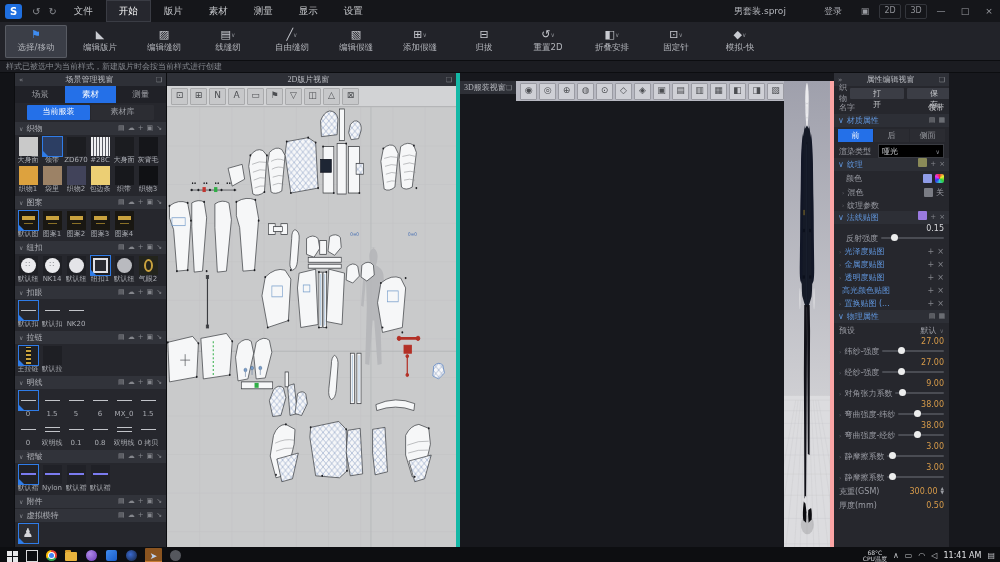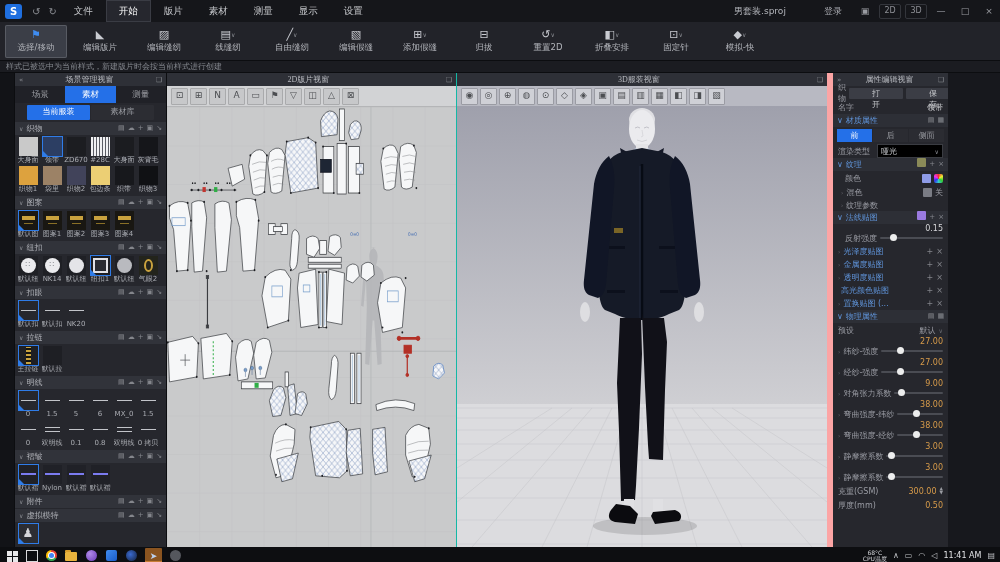--- a/index.html
+++ b/index.html
@@ -70,26 +70,26 @@
       background:repeating-linear-gradient(0deg,#c9a23e 0 2px,#14140f 2px 4px);}
   .sw-stitch .swbox{background:#26272d;}
   .sw-stitch .swbox::after{content:"";position:absolute;left:2px;right:2px;top:9px;height:1px;background:#c2c4c9;}
   .sw-dbl .swbox{background:#26272d;}
   .sw-dbl .swbox::after{content:"";position:absolute;left:2px;right:2px;top:7px;height:1px;background:#c2c4c9;box-shadow:0 4px 0 #c2c4c9;}
   .sw-pline .swbox{background:#202127;}
   .sw-pline .swbox::after{content:"";position:absolute;left:2px;right:2px;top:8px;height:2px;background:#7b7bf0;}
   .sw-avatar .swbox{background:#2c2d33;}
   .sw-avatar .swbox::before{content:"♟";position:absolute;inset:0;text-align:center;line-height:18px;font-size:12px;color:#d6d6da;}
   
-  .v2d{width:289px;display:flex;flex-direction:column;border-right:1px solid #14b8a6;}
+  .v2d{width:289px;display:flex;flex-direction:column;border-right:4px solid #14b8a6;}
   .vtoolbar{height:20px;background:#d2d3d5;border-bottom:1px solid #b4b5b7;display:flex;align-items:center;gap:2px;padding-left:4px;flex:none;}
   .tbtn{width:15px;height:15px;background:#c7c8ca;border:1px solid #a9aaac;color:#4c4e52;font-size:9px;line-height:13px;text-align:center;border-radius:1px;}
   .canvas2d{flex:1;position:relative;background:#c9cacb;overflow:hidden;}
   .canvas2d svg,.canvas3d svg{position:absolute;inset:0;}
-  .v3d{width:370px;display:flex;flex-direction:column;border-right:6px solid #fca5a5;}
+  .v3d{width:370px;display:flex;flex-direction:row;border-right:4px solid #fca5a5;margin-top:8px;}
   .vtoolbar.light3d{background:#b8b9c2;border-bottom:none;}
   .tbtn.t3{background:#cfd0d6;border-color:#9a9ba3;}
   .canvas3d{flex:1;position:relative;background:#b4b5bd;overflow:hidden;}
   
   .rpanel{width:115px;background:#26272d;display:flex;flex-direction:column;overflow:hidden;font-size:8px;}
   .prow{display:flex;align-items:center;padding:0 5px;height:14px;gap:3px;color:#9a9ca4;flex:none;}
   .pbtn{background:#3b3d45;color:#c6c8cc;padding:0 23px;height:11px;line-height:11px;border-radius:1px;}
   .pval{margin-left:auto;}
   .vwhite{color:#d6d7da;}
   .vamber{color:#d79b4a;}

